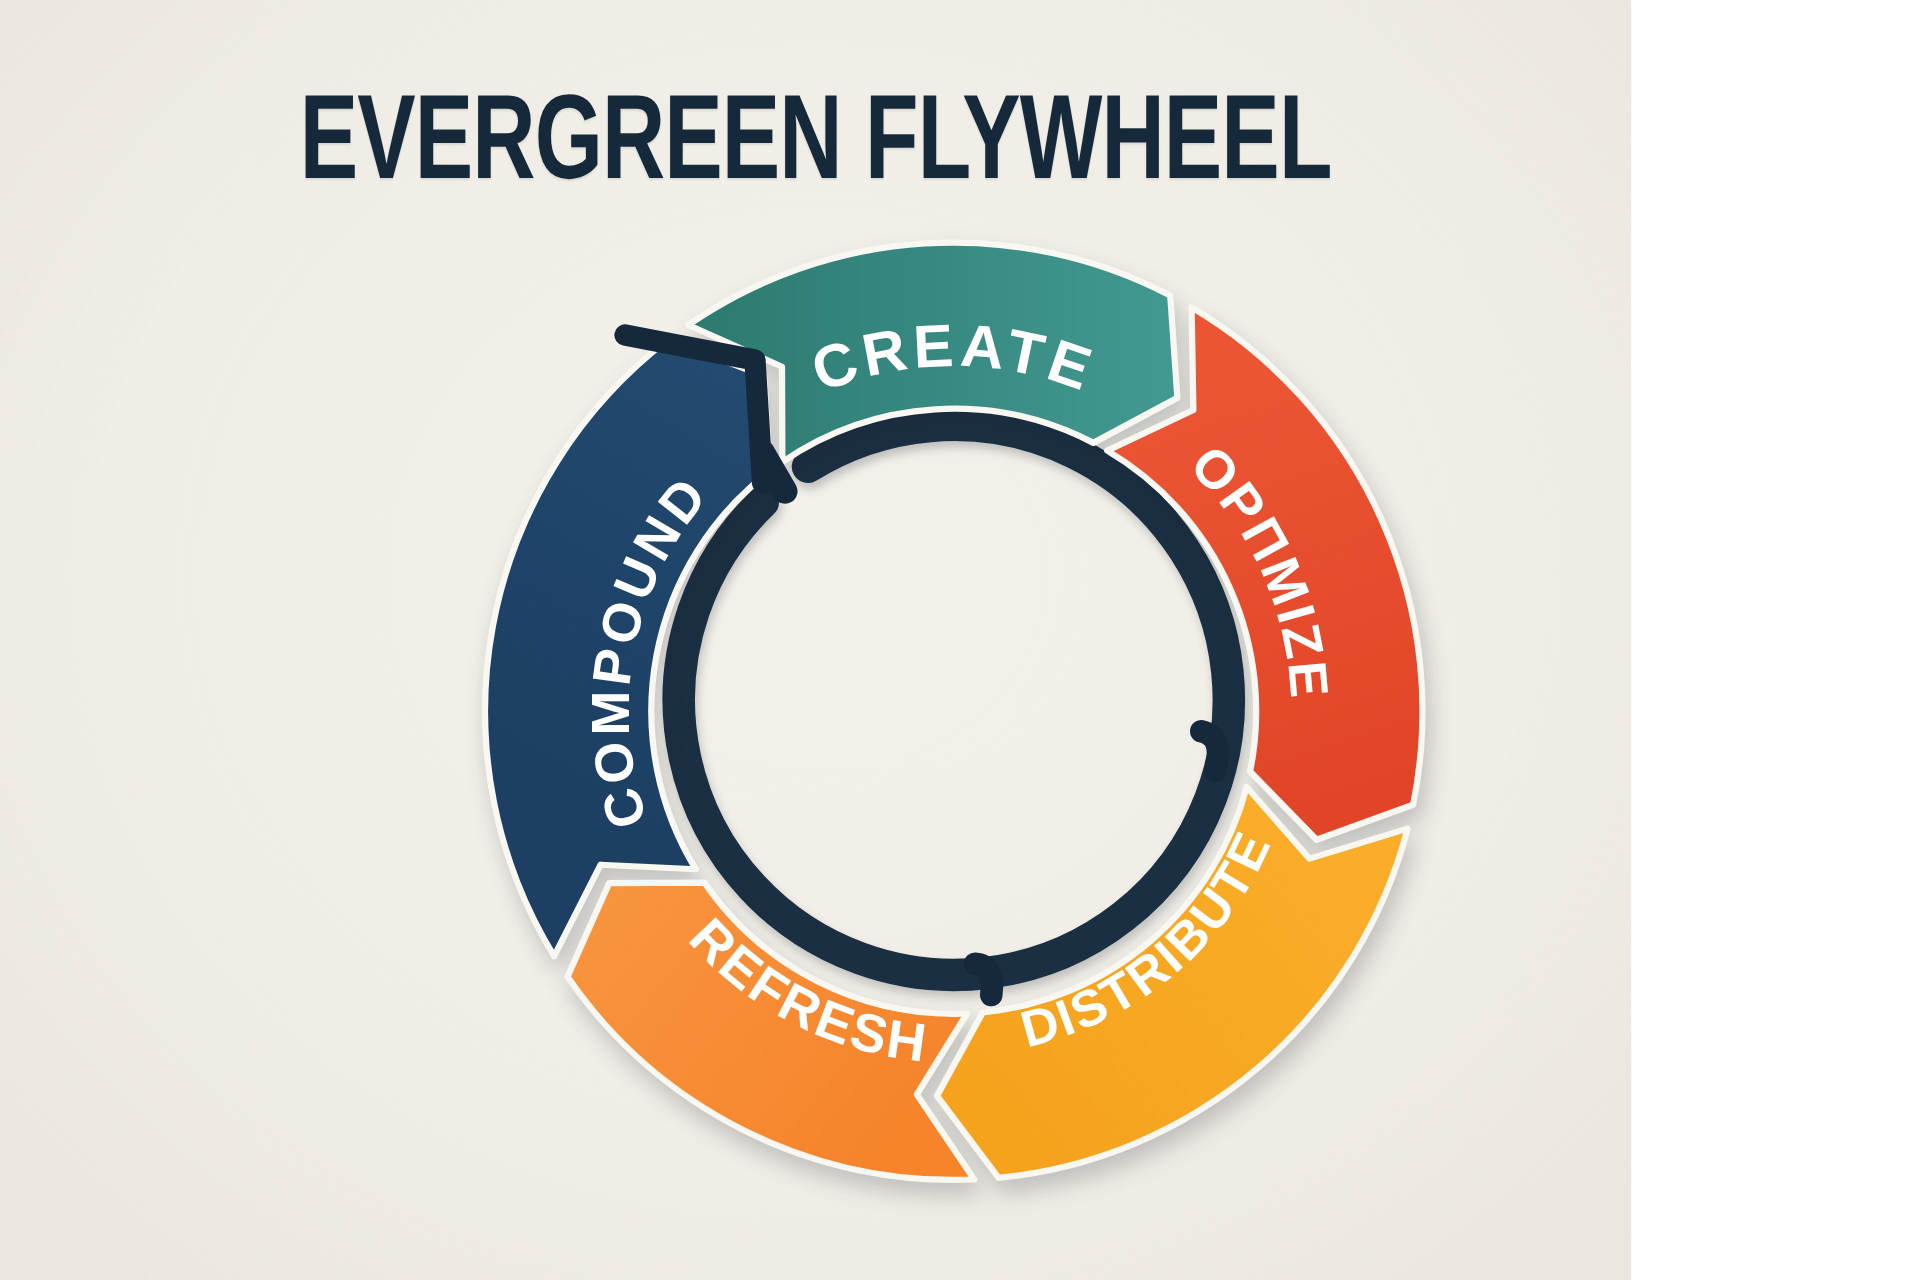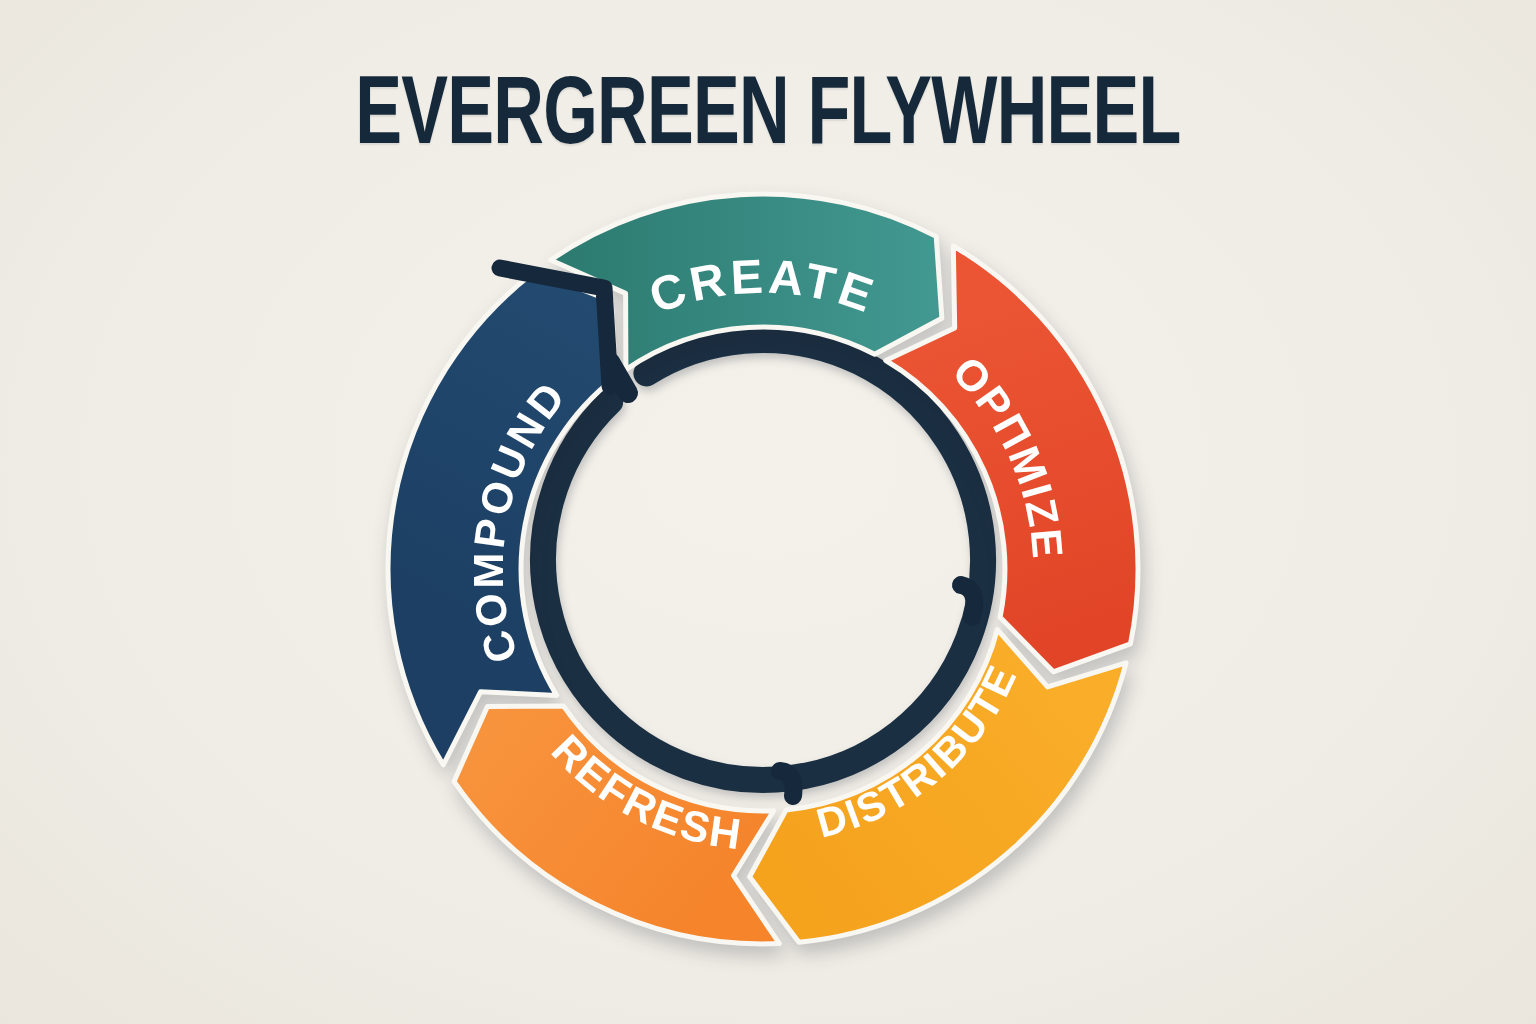--- a/index.html
+++ b/index.html
@@ -1,17 +1,17 @@
 <!DOCTYPE html>
 <html><head>
 <meta charset="utf-8">
 <style>
   html,body{margin:0;padding:0;}
   body{width:1536px;height:1024px;overflow:hidden;}
-  .stage{position:relative;width:1536px;height:1024px;
+  .stage{position:relative;width:1305px;height:1024px;
     background:radial-gradient(ellipse at 50% 45%, #F4F1EB 0%, #F0EDE6 60%, #EAE6DD 100%);
     font-family:"Liberation Sans", sans-serif;}
   .title{position:absolute;top:62px;left:0;right:0;text-align:center;
     font-size:96px;line-height:1;font-weight:bold;letter-spacing:-1px;
     transform:scaleX(0.73);transform-origin:50% 50%;
     text-shadow:0 2px 2px rgba(20,30,40,0.10);}
   .wheel{position:absolute;left:0;top:0;width:1536px;height:1024px;}
   svg{display:block;}
   .segs{filter:drop-shadow(4px 10px 9px rgba(25,32,45,0.22));}
   .ringg{filter:drop-shadow(2px 5px 4px rgba(25,32,45,0.22));}

